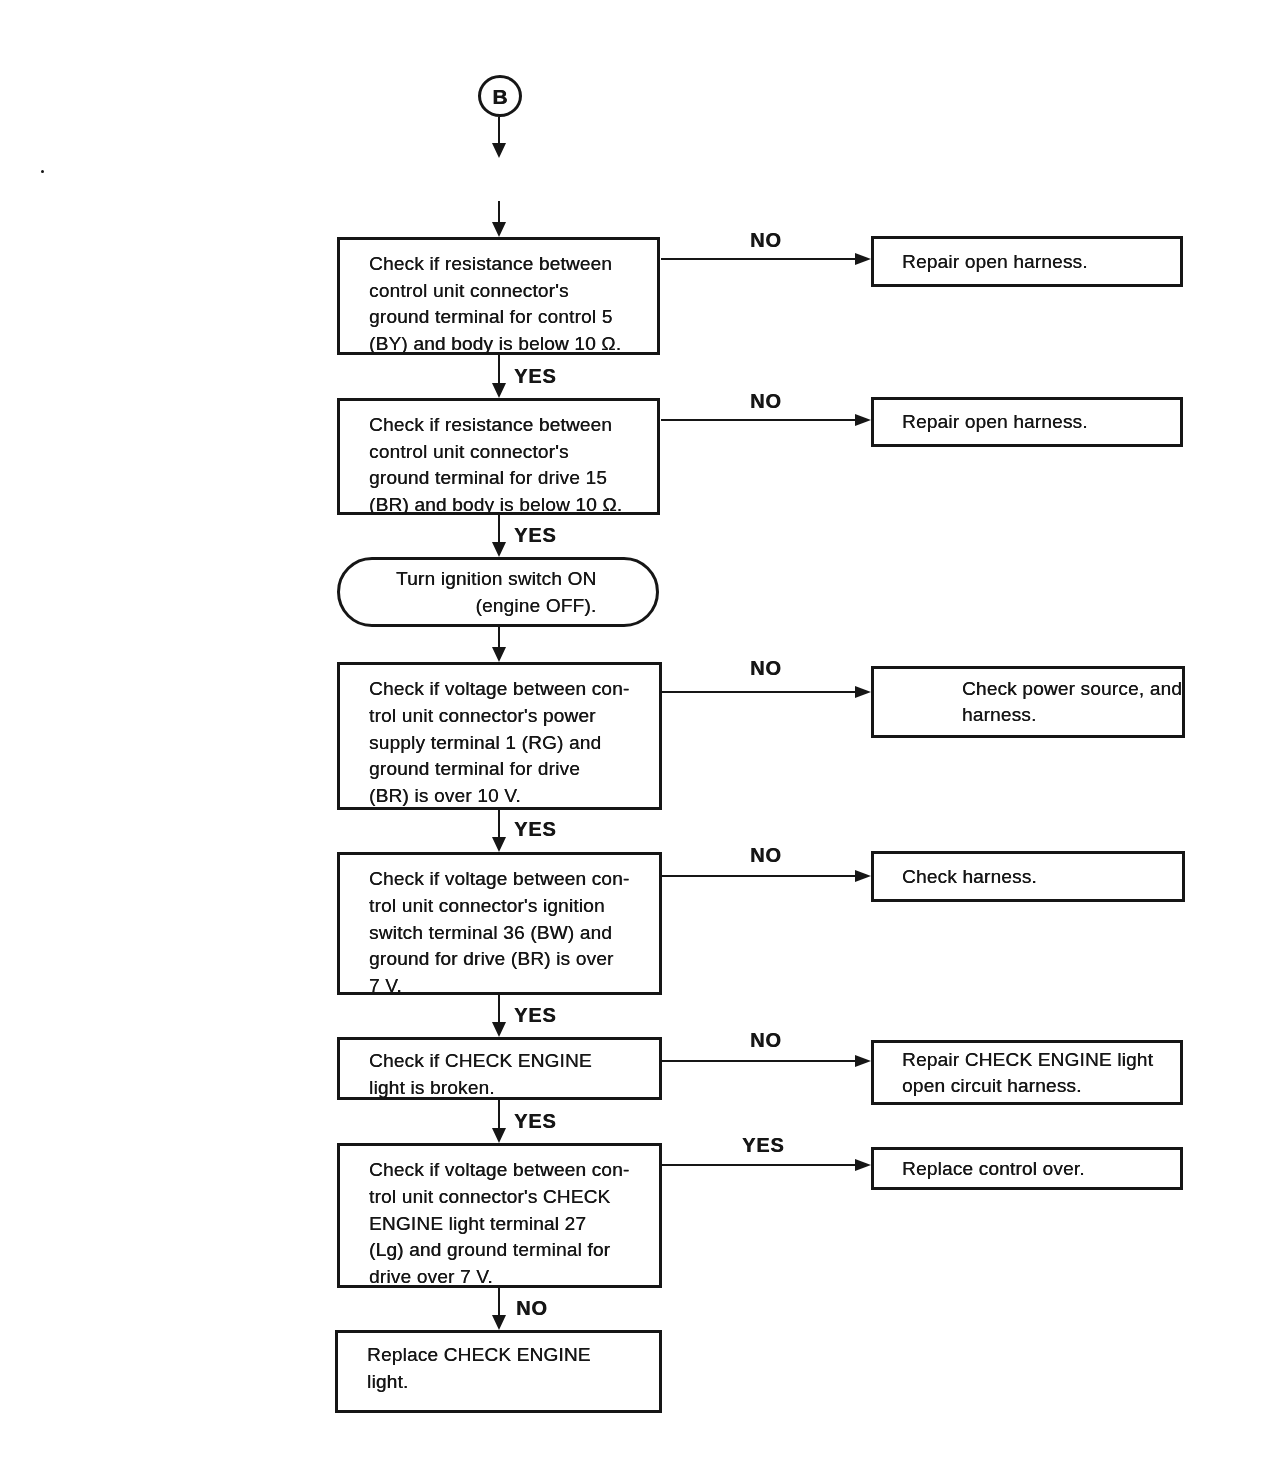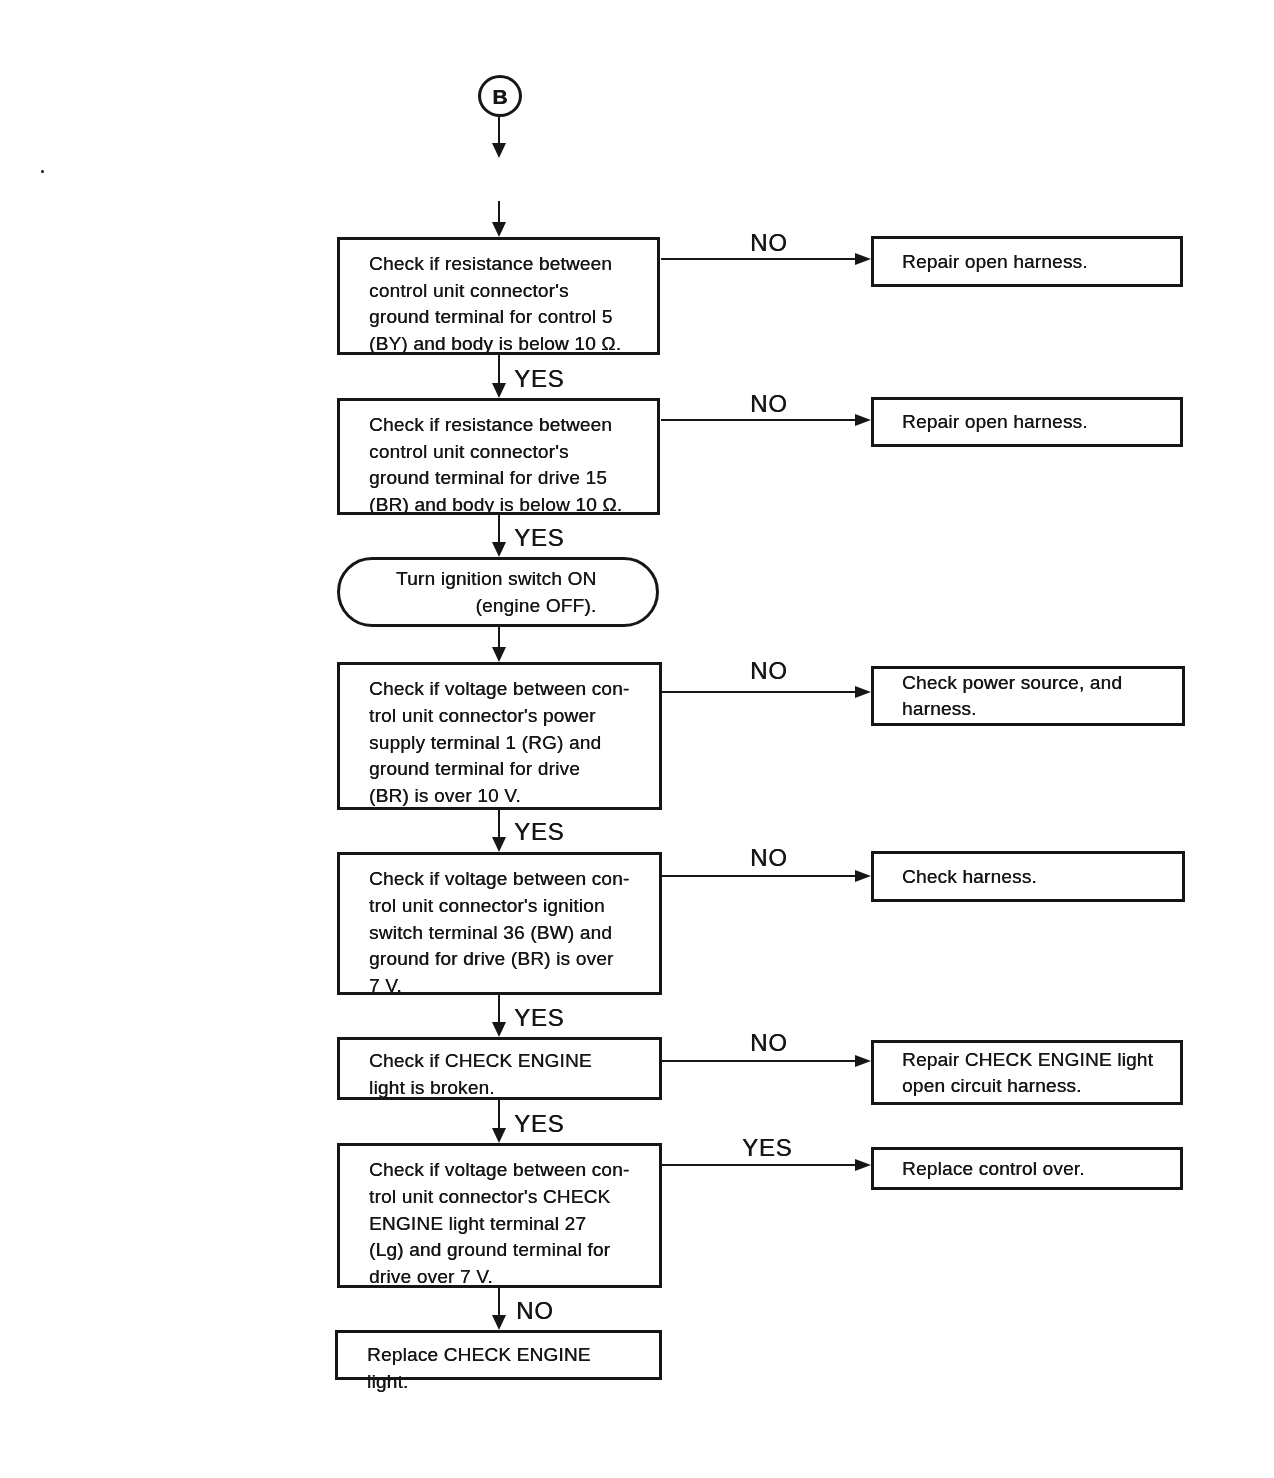--- a/index.html
+++ b/index.html
@@ -30,27 +30,27 @@
   .n-t2 .txt { line-height:27px; }
   
   .proc { padding:11px 14px 0 29px; }
   .n-p1 { left:337px; top:237px;  width:323px; height:118px; }
   .n-p2 { left:337px; top:398px;  width:323px; height:117px; }
   .n-p3 { left:337px; top:662px;  width:325px; height:148px; }
   .n-p3 .txt, .n-p4 .txt, .n-p6 .txt { line-height:26.8px; }
   .n-p4 { left:337px; top:852px;  width:325px; height:143px; }
   .n-p5 { left:337px; top:1037px; width:325px; height:63px; padding-top:8px; }
   .n-p6 { left:337px; top:1143px; width:325px; height:145px; }
-  .n-p7 { left:335px; top:1330px; width:327px; height:50px; padding-top:9px; }
+  .n-p7 { left:335px; top:1330px; width:327px; height:83px; padding-top:9px; }
   
   .act { display:flex; align-items:center; padding-left:28px; }
   .act .txt { line-height:26px; }
   .n-a1 { left:871px; top:236px;  width:312px; height:51px; }
   .n-a2 { left:871px; top:397px;  width:312px; height:50px; }
-  .n-a3 { left:871px; top:666px;  width:314px; height:60px; }
+  .n-a3 { left:871px; top:666px;  width:314px; height:72px;justify-content:flex-end; }
   .n-a4 { left:871px; top:851px;  width:314px; height:51px; }
   .n-a5 { left:871px; top:1040px; width:312px; height:65px; }
   .n-a6 { left:871px; top:1147px; width:312px; height:43px; }
   
   .vline { position:absolute; left:498px; width:2px; background:#161616; }
   .v1 { top:117px;  height:28px; }
   .v2 { top:201px;  height:24px; }
   .v3 { top:355px;  height:31px; }
   .v4 { top:515px;  height:30px; }
   .v5 { top:627px;  height:23px; }
@@ -66,21 +66,21 @@
   .ad7 { top:1022px; } .ad8 { top:1128px; } .ad9 { top:1315px; }
   .hline { position:absolute; left:661px; width:195px; height:2px; background:#161616; }
   .h1 { top:258px; }  .h2 { top:419px; }  .h3 { top:691px; }
   .h4 { top:875px; }  .h5 { top:1060px; } .h6 { top:1164px; }
   .ah-right { position:absolute; left:855px; width:0; height:0;
               border-top:6px solid transparent; border-bottom:6px solid transparent;
               border-left:16px solid #161616; }
   .ar1 { top:253px; }  .ar2 { top:414px; }  .ar3 { top:686px; }
   .ar4 { top:870px; }  .ar5 { top:1055px; } .ar6 { top:1159px; }
   
-  .lbl { position:absolute; font-size:24px; font-weight:400; letter-spacing:0.8px;
+  .lbl { position:absolute; font-size:20px; font-weight:700; letter-spacing:0.8px;
          text-shadow:0.4px 0 0 currentColor; }
   .l-yes1 { left:514px; top:365px; }
   .l-yes2 { left:514px; top:524px; }
   .l-yes3 { left:514px; top:818px; }
   .l-yes4 { left:514px; top:1004px; }
   .l-yes5 { left:514px; top:1110px; }
   .l-no9  { left:516px; top:1297px; }
   .l-noh1 { left:750px; top:229px; }
   .l-noh2 { left:750px; top:390px; }
   .l-noh3 { left:750px; top:657px; }

